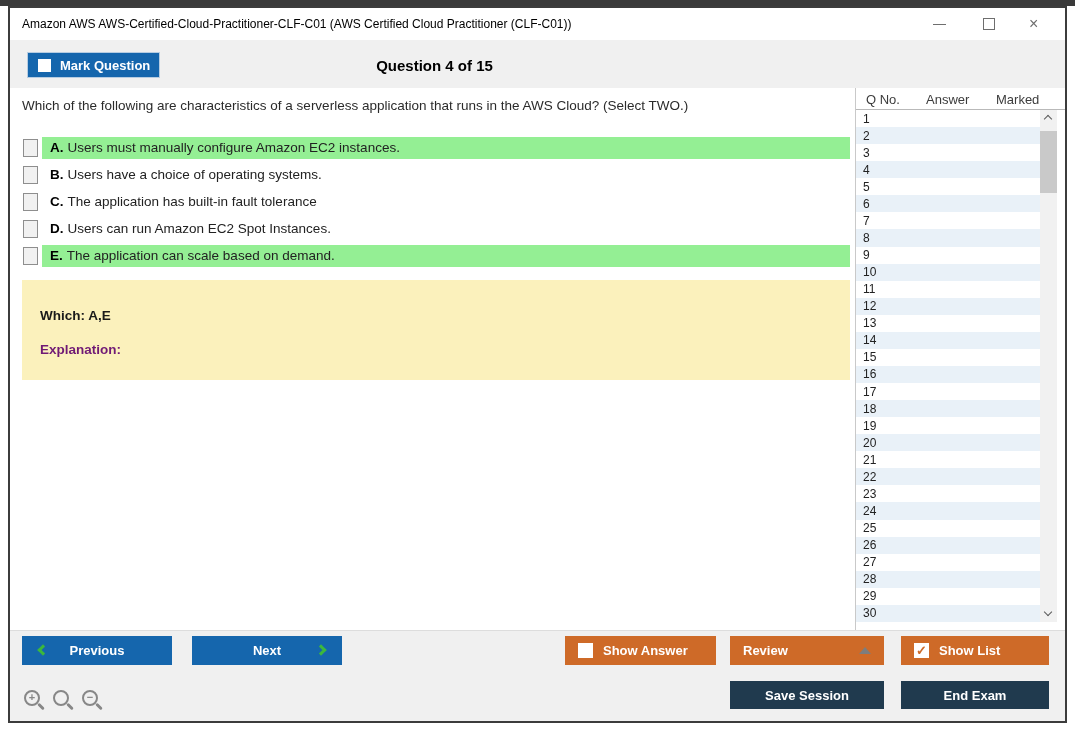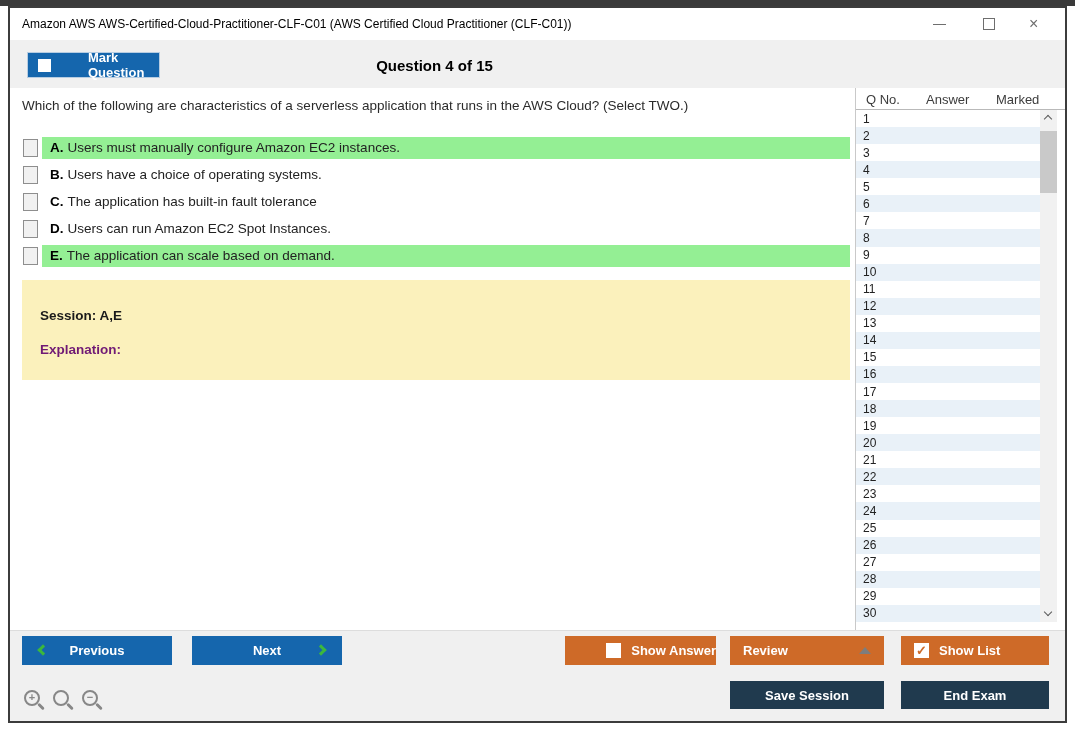--- a/index.html
+++ b/index.html
@@ -17,21 +17,21 @@
   .win-btn { position:absolute; top:0; width:40px; height:32px; cursor:default; }
   .win-btn-min { right:106px; } .win-btn-max { right:56px; } .win-btn-close { right:8px; }
   .glyph-min { position:absolute; left:14px; top:16px; width:13px; border-top:1px solid #6e6e6e; }
   .glyph-max { position:absolute; left:14px; top:10px; width:12px; height:12px; border:1px solid #6e6e6e; }
   .glyph-close { position:absolute; left:12px; top:6px; font-size:16px; color:#6e6e6e; line-height:20px; }
 
   
   .toolbar { position:absolute; left:0; top:32px; right:0; height:48px; background:#f0f0f0; }
   .btn { display:flex; align-items:center; position:absolute; color:#fff; font-weight:bold;
          font-size:13px; cursor:pointer; }
-  .btn-blue { background:#1566ad;gap:28px; }
+  .btn-blue { background:#1566ad; }
   .btn-orange { background:#ce6a28; }
   .btn-navy { background:#203a4e; }
   .mark-btn { left:17px; top:44px; width:133px; height:26px; border:1px solid #b7cde2; padding-left:10px; }
   .cb-white { width:13px; height:13px; background:#ffffff; display:inline-block; flex:0 0 auto; }
   .mark-btn .cb-white { margin-right:9px; }
   .q-counter { position:absolute; left:0; right:206px; top:49px; text-align:center;
                font-size:15px; font-weight:bold; color:#000; }
 
   
   .content-bg { position:absolute; left:0; top:80px; right:0; bottom:91px; background:#ffffff; }
@@ -73,21 +73,21 @@
 
   
   .bottombar { position:absolute; left:0; top:622px; right:0; height:91px; background:#f0f0f0;
                border-top:1px solid #dddddd; }
   .prev-btn { left:12px; top:628px; width:150px; height:29px; justify-content:center; }
   .next-btn { left:182px; top:628px; width:150px; height:29px; justify-content:center; }
   .gchev { position:absolute; top:10px; width:8px; height:8px; }
   .gchev-left { left:17px; border-left:3px solid #3cb83c; border-bottom:3px solid #3cb83c; transform:rotate(45deg); }
   .gchev-right { right:17px; border-right:3px solid #3cb83c; border-top:3px solid #3cb83c; transform:rotate(45deg); }
 
-  .showanswer-btn { left:555px; top:628px; width:151px; height:29px; padding-left:13px;justify-content:flex-end; }
+  .showanswer-btn { left:555px; top:628px; width:151px; height:29px; padding-left:13px; }
   .showanswer-btn .cb15 { width:15px; height:15px; background:#fff; margin-right:10px; flex:0 0 auto; }
   .review-btn { left:720px; top:628px; width:154px; height:29px; padding-left:13px; }
   .tri-up { position:absolute; right:13px; top:11px; width:0; height:0;
             border-left:6px solid transparent; border-right:6px solid transparent;
             border-bottom:7px solid #7d7d7d; }
   .showlist-btn { left:891px; top:628px; width:148px; height:29px; padding-left:13px; }
   .cb-checked { width:15px; height:15px; background:#fff; margin-right:10px; flex:0 0 auto;
                 color:#ce6a28; font-size:13px; font-weight:bold; line-height:15px; text-align:center; }
 
   .save-btn { left:720px; top:673px; width:154px; height:28px; justify-content:center; }
@@ -148,21 +148,21 @@
         <span class="opt-cb"></span>
         <div class="opt-label"><span class="opt-letter">D.</span><span class="opt-text">Users can run Amazon EC2 Spot Instances.</span></div>
       </div>
       <div class="opt-row" style="top: 237px;">
         <span class="opt-cb"></span>
         <div class="opt-label hl"><span class="opt-letter">E.</span><span class="opt-text">The application can scale based on demand.</span></div>
       </div>
     </div>
 
   <div class="answer-box">
-    <div class="answer-line">Session: A,E</div>
+    <div class="answer-line">Which: A,E</div>
     <div class="explanation-line">Explanation:</div>
   </div>
 
   <div class="side-divider"></div>
   <div class="list-header">
     <span class="col-qno">Q No.</span>
     <span class="col-answer">Answer</span>
     <span class="col-marked">Marked</span>
   </div>
   <div class="qlist">

